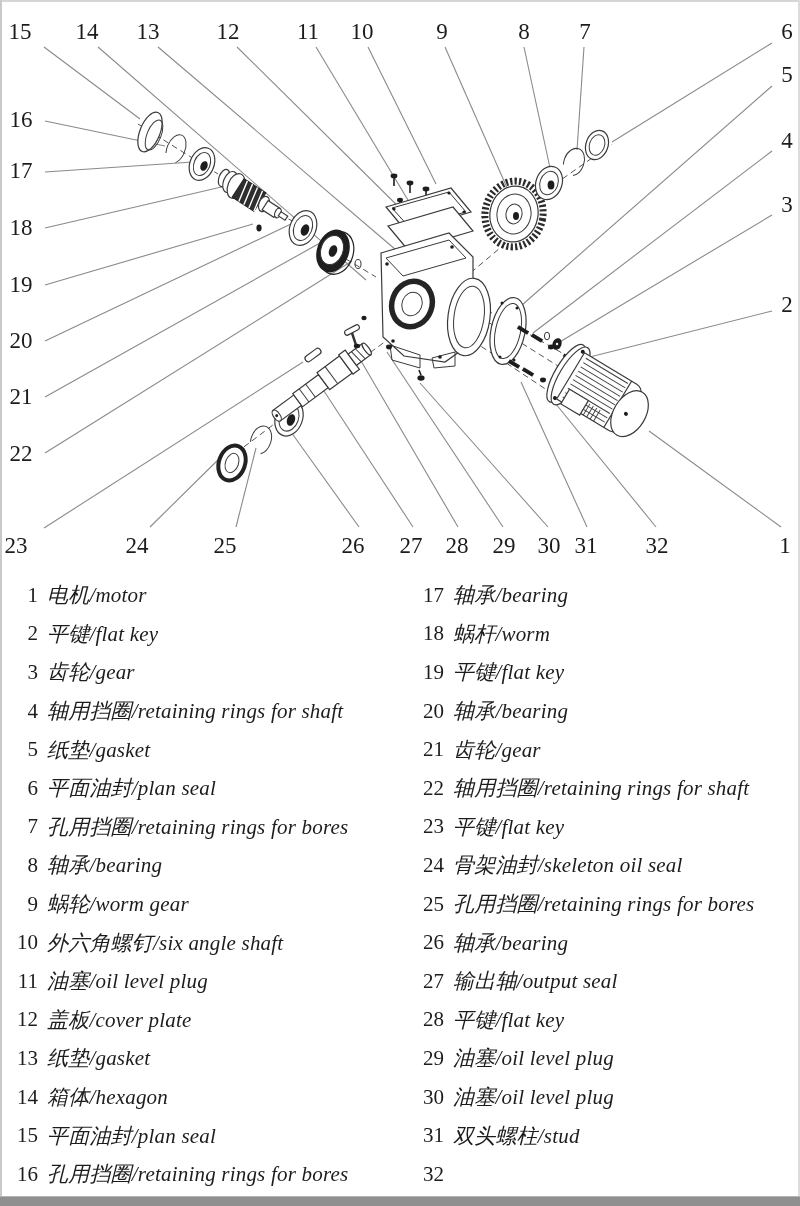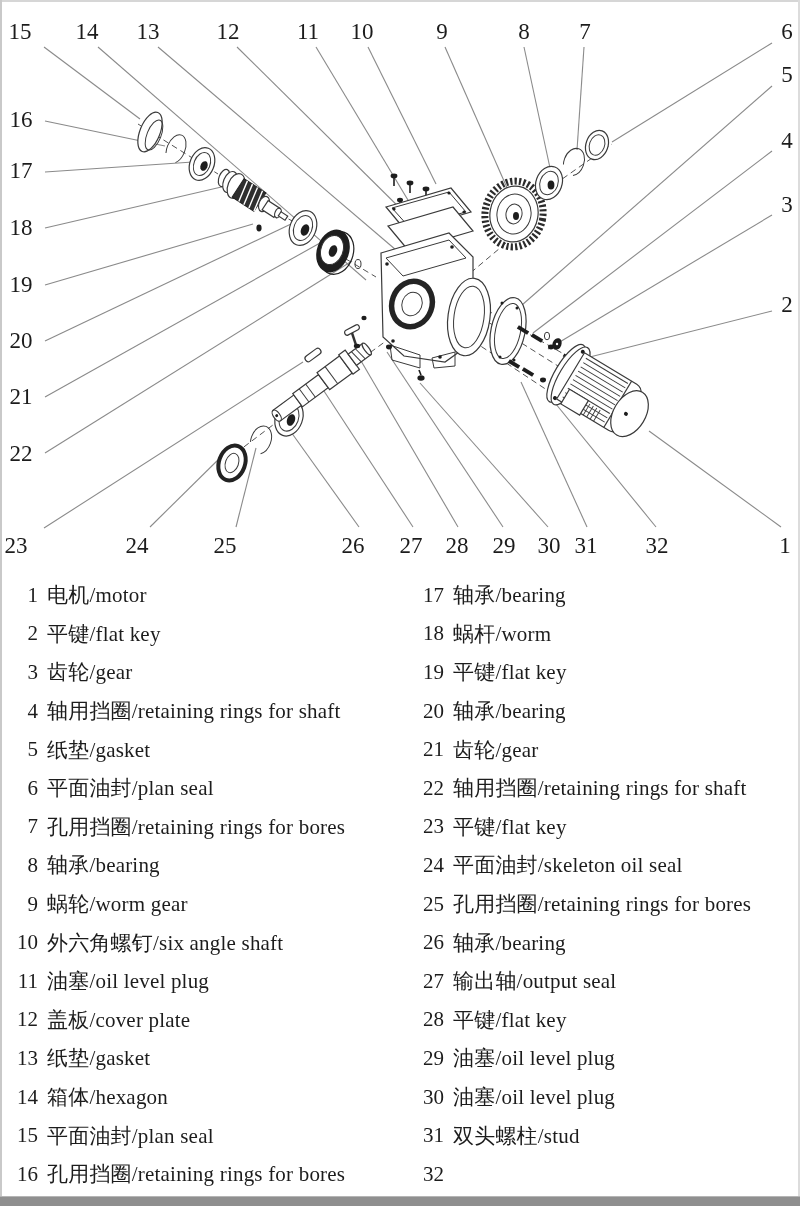--- a/index.html
+++ b/index.html
@@ -16,21 +16,21 @@
   .p{stroke:#3a3a3a;stroke-width:1.2;fill:#ffffff;}
   .pt{stroke:#3a3a3a;stroke-width:1;fill:none;}
   .dk{fill:#1d1d1d;stroke:none;}
   .callout{font-family:"Liberation Serif","DejaVu Serif",serif;font-size:23px;fill:#1c1c1c;text-anchor:middle;}
   .parts{position:absolute;top:576px;left:0;width:800px;}
   ul.col{list-style:none;margin:0;padding:0;position:absolute;top:0;}
   #col-left{left:6px;width:400px;}
   #col-right{left:412px;width:384px;}
   ul.col li{height:38.6px;display:flex;align-items:center;font-size:21px;}
   ul.col li .no{width:32px;text-align:right;margin-right:9px;flex:none;}
-  ul.col li .nm{white-space:nowrap;letter-spacing:.2px;}
+  ul.col li .nm{white-space:nowrap;letter-spacing:.2px;font-style:italic;}
   .bottom-bar{position:absolute;left:0;bottom:0;width:800px;height:9px;background:#8f8f8f;border-top:1px solid #b5b5b5;}
 </style>
 </head>
 <body>
 
 <div class="page">
 
   <svg width="800" height="566" viewBox="0 0 800 566">
 
     <g id="callouts">
@@ -441,21 +441,21 @@
         <li>
           <span class="no">22</span>
           <span class="nm">轴用挡圈/retaining rings for shaft</span>
         </li>
         <li>
           <span class="no">23</span>
           <span class="nm">平键/flat key</span>
         </li>
         <li>
           <span class="no">24</span>
-          <span class="nm">平面油封/skeleton oil seal</span>
+          <span class="nm">骨架油封/skeleton oil seal</span>
         </li>
         <li>
           <span class="no">25</span>
           <span class="nm">孔用挡圈/retaining rings for bores</span>
         </li>
         <li>
           <span class="no">26</span>
           <span class="nm">轴承/bearing</span>
         </li>
         <li>

